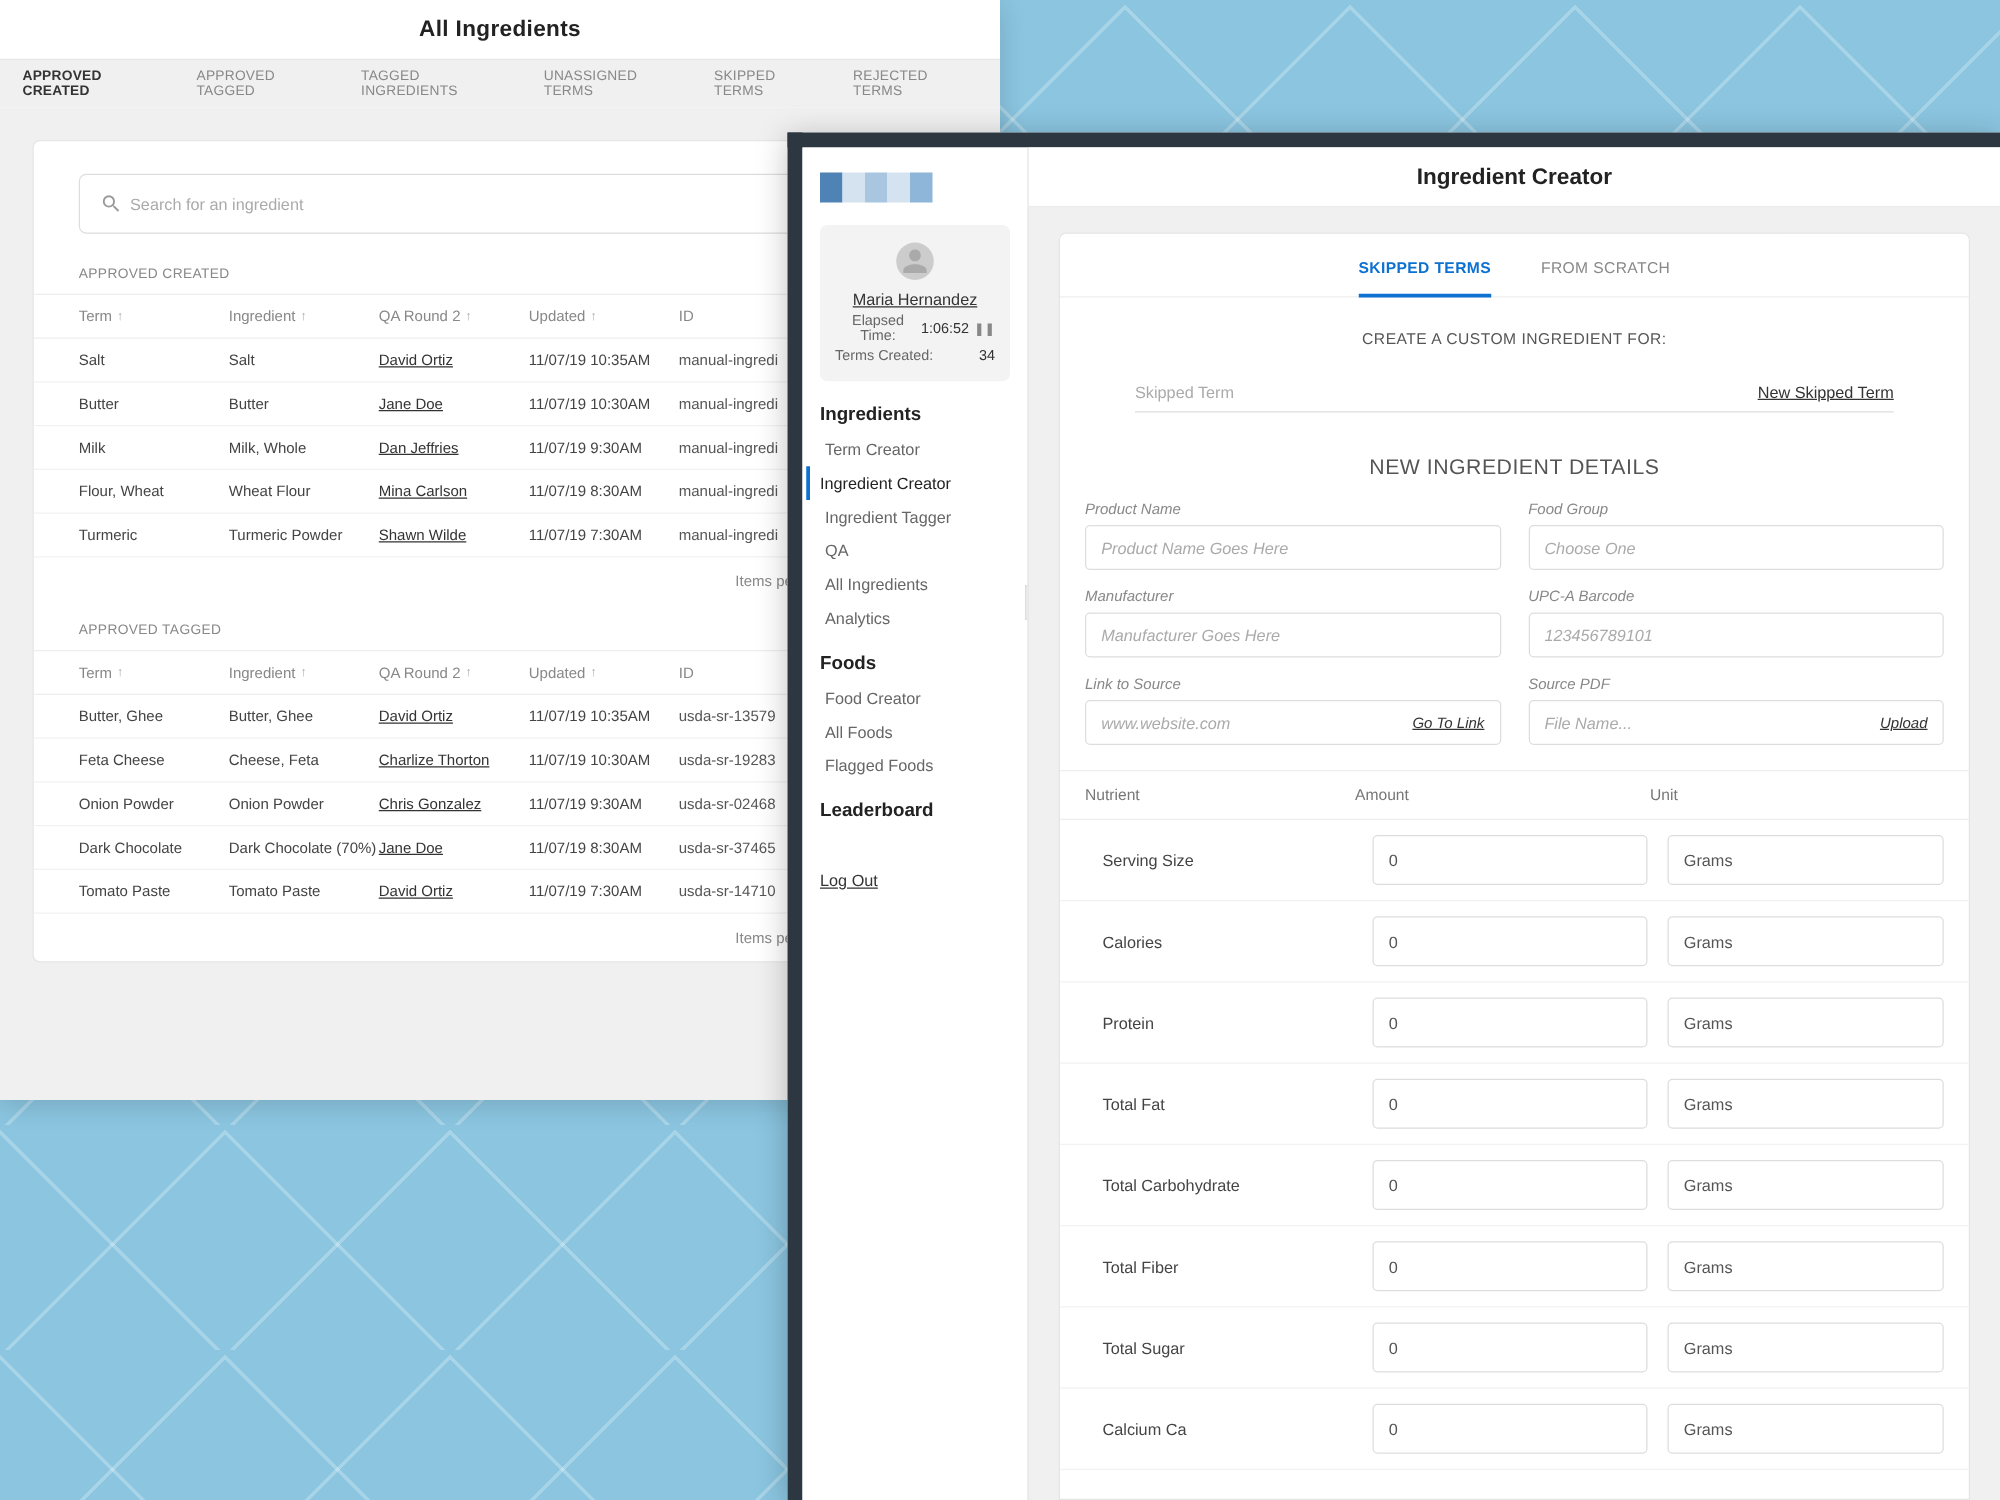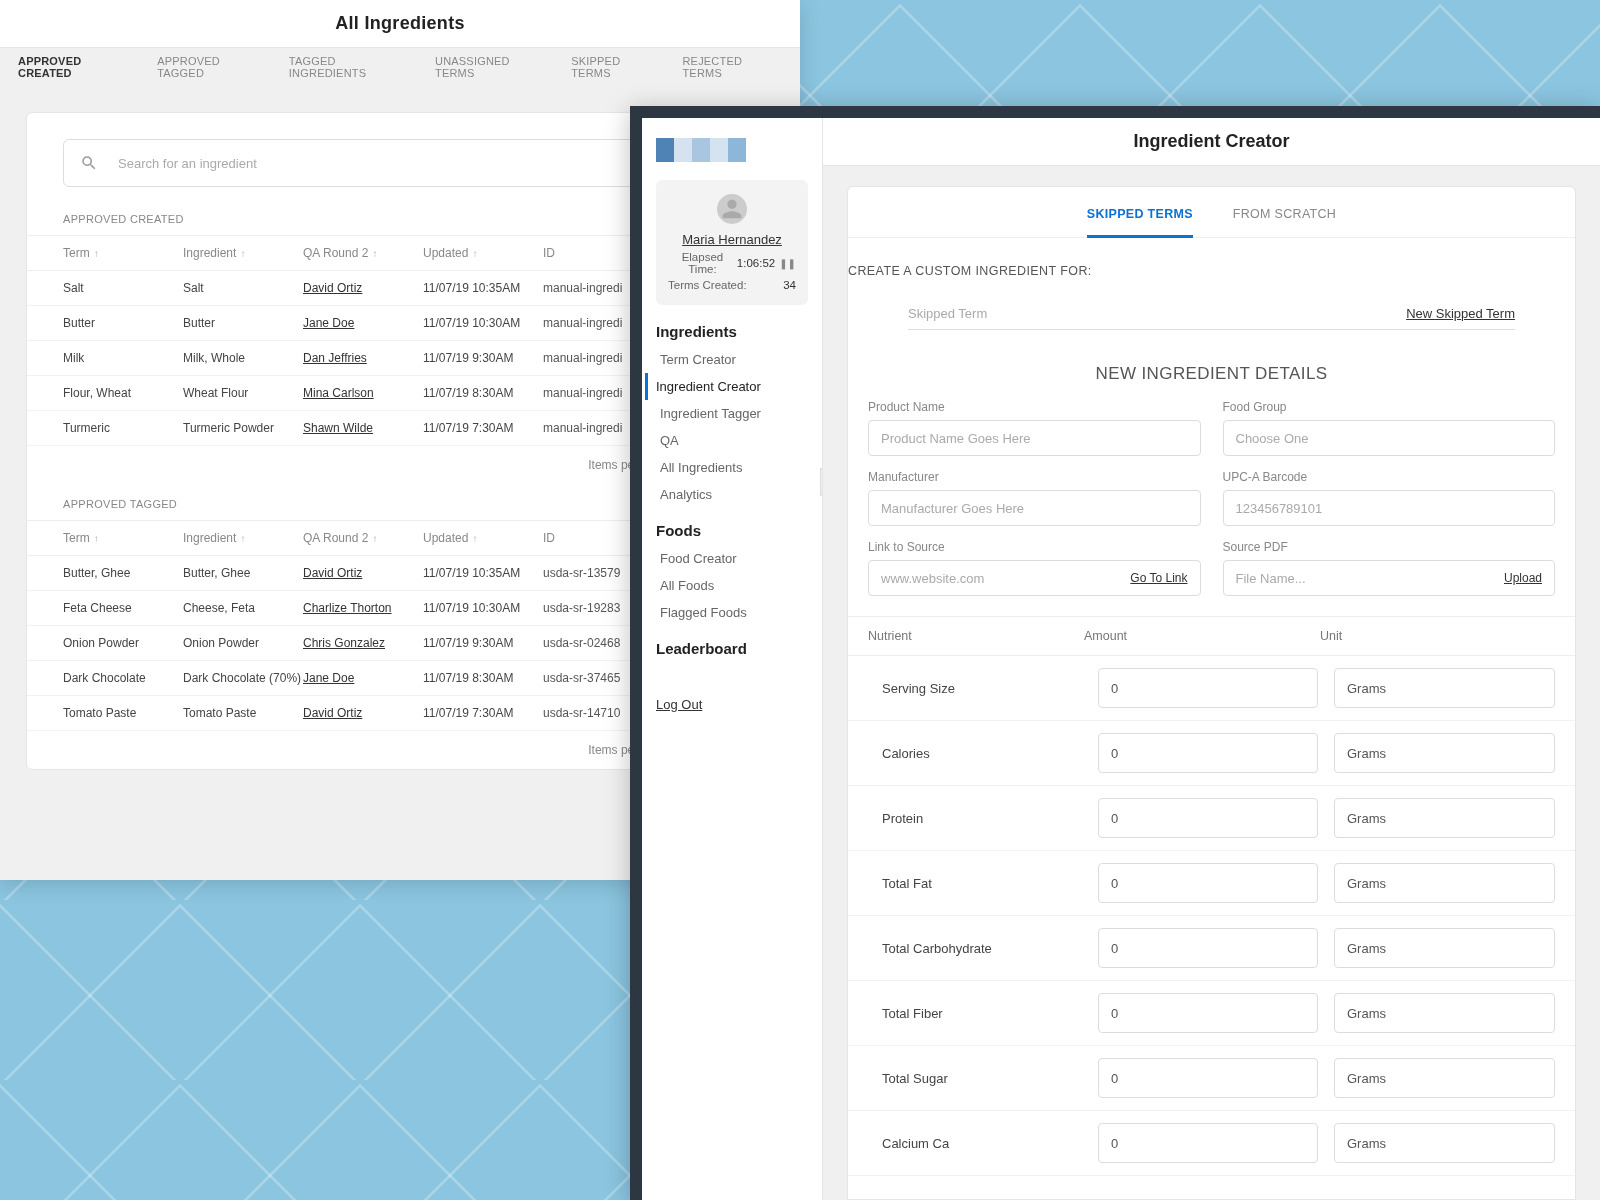--- a/index.html
+++ b/index.html
@@ -30,21 +30,21 @@
   padding: 0 18px; gap: 22px; font-size: 11px; color: #888;
 }
 .w1-tab { cursor: pointer; letter-spacing: 0.2px; }
 .w1-tab.active { color: #333; font-weight: 600; }
 .w1-body { padding: 26px; background: #f0f0f0; height: calc(100% - 86px); }
 .w1-card {
   background: #fff; border: 1px solid #e5e5e5; border-radius: 6px; padding: 26px 0 0;
 }
 .w1-search {
   margin: 0 36px 26px; height: 48px; border: 1px solid #ddd; border-radius: 6px;
-  display: flex; align-items: center; padding: 0 16px; gap: 20px;
+  display: flex; align-items: center; padding: 0 16px; gap: 6px;
 }
 .w1-search svg { width: 18px; height: 18px; fill: #999; }
 .w1-search input {
   flex: 1; border: none; outline: none; font-size: 13px; color: #333;
 }
 .w1-search input::placeholder { color: #aaa; }
 .w1-search-adv { font-size: 12px; text-decoration: underline; color: #333; cursor: pointer; }
 .section-label { font-size: 11px; color: #888; padding: 0 36px 10px; letter-spacing: 0.3px; }
 .tbl { width: calc(100% - 0px); }
 .tbl-head, .tbl-row {
@@ -102,30 +102,30 @@
 .main-title {
   height: 48px; background: #fff; display: flex; align-items: center; justify-content: center;
   border-bottom: 1px solid #e5e5e5;
 }
 .main-title h1 { font-size: 18px; font-weight: 700; font-family: "Arial Black", sans-serif; color: #222; }
 .main-body { padding: 20px 24px 0; overflow: hidden; flex:1; }
 .panel { background: #fff; border: 1px solid #e5e5e5; border-radius: 6px 6px 0 0; height: 100%; }
 .panel-tabs { display: flex; justify-content: center; gap: 40px; padding: 20px 0 0; font-size: 12.5px; color: #888; border-bottom: 1px solid #eee; }
 .panel-tab { padding-bottom: 14px; cursor: pointer; letter-spacing: 0.3px; }
 .panel-tab.active { color: #0d71d1; font-weight: 600; border-bottom: 3px solid #0d71d1; margin-bottom: -1px; }
-.create-for { text-align: left; font-size: 12.5px; color: #555; letter-spacing: 0.4px; padding: 26px 0 20px; }
+.create-for { text-align: center; font-size: 12.5px; color: #555; letter-spacing: 0.4px; padding: 26px 0 20px; }
 .skipped-row {
   margin: 0 60px 28px; border-bottom: 1px solid #ddd; padding: 8px 0;
   display: flex; justify-content: space-between; font-size: 13px;
 }
 .skipped-row .placeholder { color: #aaa; }
 .skipped-row .link { text-decoration: underline; color: #333; cursor: pointer; }
 .section-title { text-align: center; font-size: 17px; color: #555; letter-spacing: 0.4px; padding: 6px 0 16px; }
 .form-grid {
-  display: grid; grid-template-columns: 1fr 1fr; gap: 14px 22px; padding: 0 20px 20px;
+  display: grid; grid-template-columns: 1fr 1fr; gap: 14px 22px; padding: 0 20px 20px; font-style: italic;
 }
 .form-field { display: flex; flex-direction: column; gap: 6px; }
 .form-field label { font-size: 12px; color: #888; }
 .form-field .input {
   height: 36px; border: 1px solid #ddd; border-radius: 4px; padding: 0 12px;
   font-size: 13px; color: #aaa; display: flex; align-items: center; justify-content: space-between;
 }
 .form-field .input .action { color: #333; text-decoration: underline; font-size: 12px; cursor: pointer; }
 .nutrient-table { border-top: 1px solid #eee; }
 .nutrient-head, .nutrient-row {

